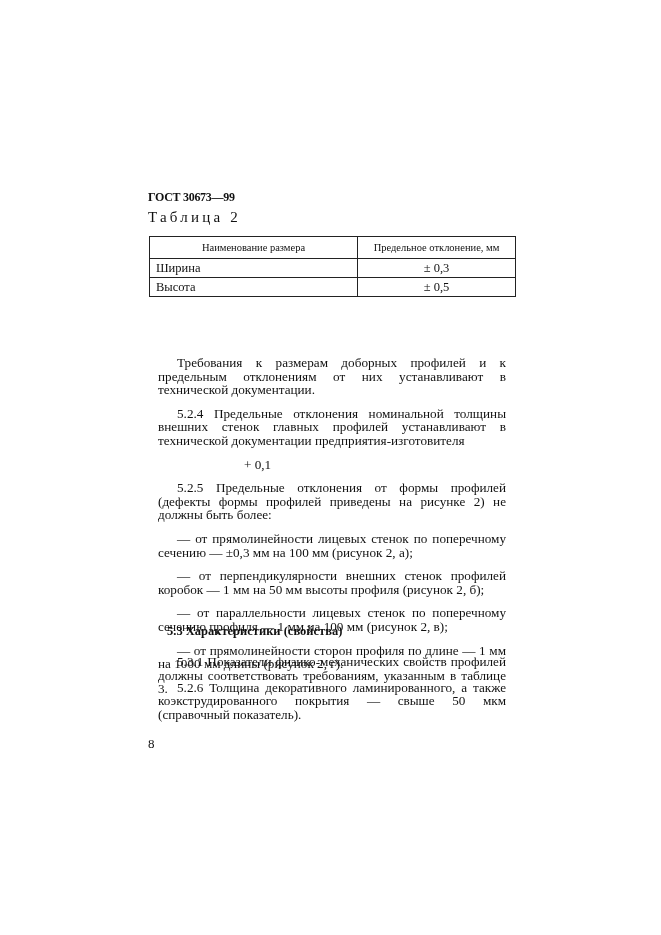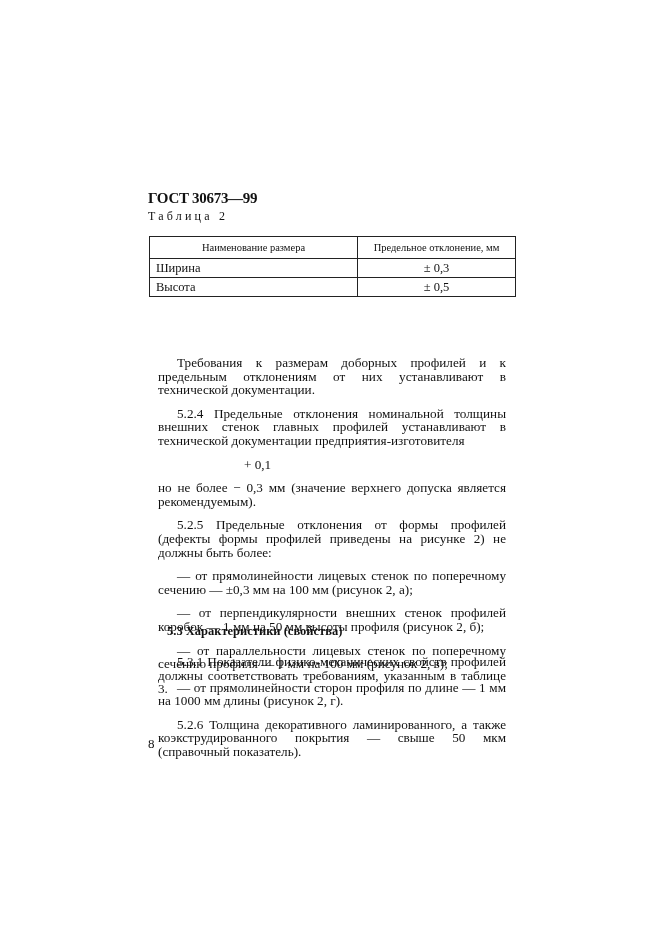--- a/index.html
+++ b/index.html
@@ -4,25 +4,25 @@
   <style>
     html, body { margin: 0; padding: 0; }
     body {
       width: 661px; height: 935px; background: #ffffff;
       position: relative; overflow: hidden;
       font-family: "Liberation Serif", "DejaVu Serif", serif;
       color: #111111;
     }
     .page-header {
       position: absolute; left: 148px; top: 190px;
-      font-size: 15px; font-weight: bold; letter-spacing: -0.3px;
+      font-size: 12px; font-weight: bold; letter-spacing: -0.3px;
     }
     .table-caption {
       position: absolute; left: 148px; top: 209px;
-      font-size: 12px; letter-spacing: 3.2px; font-family: Liberation Serif, serif;
+      font-size: 15px; letter-spacing: 3.2px; font-family: Liberation Serif, serif;
     }
     table.doc-table {
       position: absolute; left: 149px; top: 236px;
       width: 367px; border-collapse: collapse;
       font-size: 12.5px;
     }
     table.doc-table td, table.doc-table th {
       border: 1px solid #222; padding: 0 6px; font-weight: normal;
     }
     table.doc-table th { height: 21px; font-size: 10.5px; text-align: center; }
@@ -66,21 +66,20 @@
     <td>Высота</td>
     <td class="val">± 0,5</td>
   </tr>
 </tbody>
   </table>
 
 <div class="body-text" style="top:346px;">
   <p class="p indent">Требования к размерам доборных профилей и к предельным отклонениям от них устанавливают в технической документации.</p>
   <p class="p indent">5.2.4 Предельные отклонения номинальной толщины внешних стенок главных профилей устанавливают в технической документации предприятия-изготовителя</p>
   <p class="tol-line">+ 0,1</p>
-  <p class="p">но не более  − 0,3 мм (значение верхнего допуска является рекомендуемым).</p>
   <p class="p indent">5.2.5 Предельные отклонения от формы профилей (дефекты формы профилей приведены на рисунке 2) не должны быть более:</p>
   <p class="p indent">— от прямолинейности лицевых стенок по поперечному сечению — ±0,3 мм на 100 мм (рисунок 2, а);</p>
   <p class="p indent">— от перпендикулярности внешних стенок профилей коробок — 1 мм на 50 мм высоты профиля (рисунок 2, б);</p>
   <p class="p indent">— от параллельности лицевых стенок по поперечному сечению профиля — 1 мм на 100 мм (рисунок 2, в);</p>
   <p class="p indent">— от прямолинейности сторон профиля по длине — 1 мм на 1000 мм длины (рисунок 2, г).</p>
   <p class="p indent">5.2.6 Толщина декоративного ламинированного, а также коэкструдированного покрытия — свыше 50 мкм (справочный показатель).</p>
 </div>
 
 <div class="section-title">5.3 Характеристики (свойства)</div>
 

